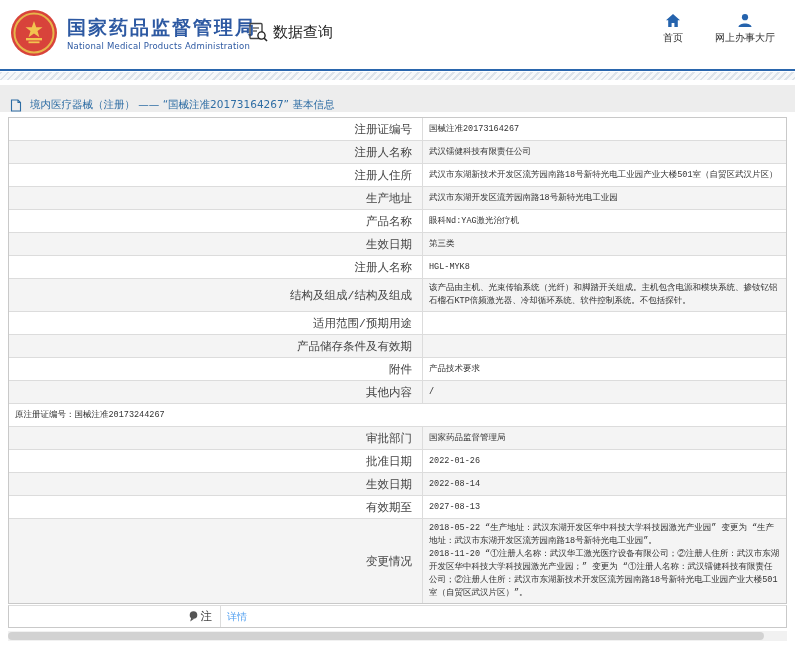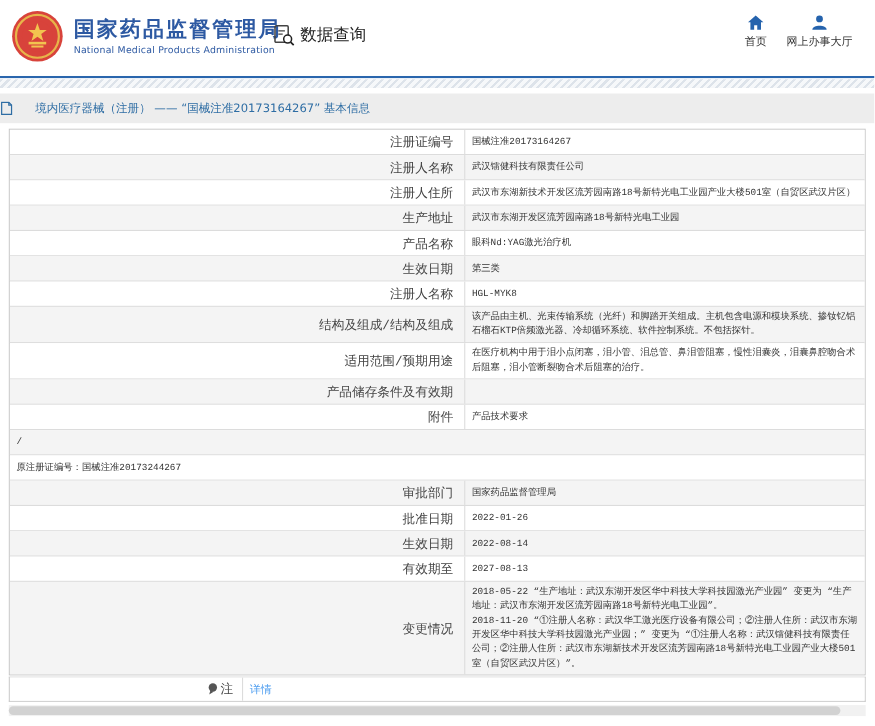--- a/index.html
+++ b/index.html
@@ -7,30 +7,30 @@
   body {
     width:795px; height:660px; overflow:hidden; background:#fff;
     font-family:"DejaVu Sans","Liberation Sans",sans-serif;
   }
   .header { position:relative; height:69px; background:#fff; }
   .brand { position:absolute; left:10px; top:9px; display:flex; align-items:center; }
   .emblem { width:48px; height:48px; flex:none; }
   .brand-text { margin-left:9px; }
   .brand-cn { font-size:19px; font-weight:bold; color:#2d59a2; letter-spacing:2px; line-height:22px; }
   .brand-en { font-size:8.5px; color:#2d59a2; margin-top:3px; letter-spacing:0.2px; }
-  .data-query { position:absolute; left:248px; top:22px; display:flex; gap:5px;
+  .data-query { position:absolute; left:248px; top:22px; display:flex; align-items:center; gap:5px;
     font-size:15px; color:#222; cursor:pointer; }
-  .header-nav { position:absolute; right:20px; top:13px; display:flex; gap:18px; }
+  .header-nav { position:absolute; right:20px; top:13px; display:flex; gap:32px; }
   .nav-item { display:flex; flex-direction:column; align-items:center; gap:3px;
     font-size:10px; color:#333; cursor:pointer; }
   .blue-line { height:2px; background:#2a66ad; }
   .hatch-band { height:8px; margin-top:1px;
     background:repeating-linear-gradient(135deg,#dde3ea 0 2px,#f6f8fa 2px 5px); }
   .breadcrumb-bar { height:27px; margin-top:5px; background:#ededed; display:flex;
-    align-items:center; padding:0 0; gap:20px; font-size:10.5px; color:#2e6da4; }
+    align-items:flex-end; padding:0 10px; gap:8px; font-size:10.5px; color:#2e6da4; }
   .main { padding:5px 8px 0 8px;font-family:Liberation Mono, monospace; }
   .info-table { border:1px solid #c9c9c9; }
   .t-row { display:flex; align-items:stretch; background:#fff; border-bottom:1px solid #dcdcdc; min-height:23px; }
   .t-row:last-child { border-bottom:none; }
   .t-row.alt { background:#f4f4f4; }
   .t-label { flex:0 0 414px; border-right:1px solid #dcdcdc; display:flex; align-items:center;
     justify-content:flex-end; text-align:right; padding:3px 10px 3px 6px; font-size:11.5px; color:#444; }
   .t-value { flex:1; display:flex; flex-direction:column; justify-content:center;
     padding:3px 6px; font-size:8.5px; color:#333; line-height:13px; }
   .note-table { border:1px solid #c9c9c9; border-top:1px solid #dcdcdc; margin-top:1px; }
@@ -130,31 +130,31 @@
     <div class="t-row">
       <div class="t-label">注册人名称</div>
       <div class="t-value">HGL-MYK8</div>
     </div>
     <div class="t-row alt">
       <div class="t-label">结构及组成/结构及组成</div>
       <div class="t-value">该产品由主机、光束传输系统（光纤）和脚踏开关组成。主机包含电源和模块系统、掺钕钇铝石榴石KTP倍频激光器、冷却循环系统、软件控制系统。不包括探针。</div>
     </div>
     <div class="t-row">
       <div class="t-label">适用范围/预期用途</div>
-      <div class="t-value">在医疗机构中用于泪小点闭塞，泪小管、泪总管、鼻泪管阻塞，慢性泪囊炎，泪囊鼻腔吻合术后阻塞，泪小管断裂吻合术后阻塞的治疗。</div>
     </div>
     <div class="t-row alt">
       <div class="t-label">产品储存条件及有效期</div>
       <div class="t-value"></div>
     </div>
     <div class="t-row">
       <div class="t-label">附件</div>
       <div class="t-value">产品技术要求</div>
     </div>
     <div class="t-row alt">
+      <div class="t-label">其他内容</div>
       <div class="t-value">/</div>
     </div>
     <div class="t-row">
       <div class="t-value">原注册证编号：国械注准20173244267</div>
     </div>
     <div class="t-row alt">
       <div class="t-label">审批部门</div>
       <div class="t-value">国家药品监督管理局</div>
     </div>
     <div class="t-row">

